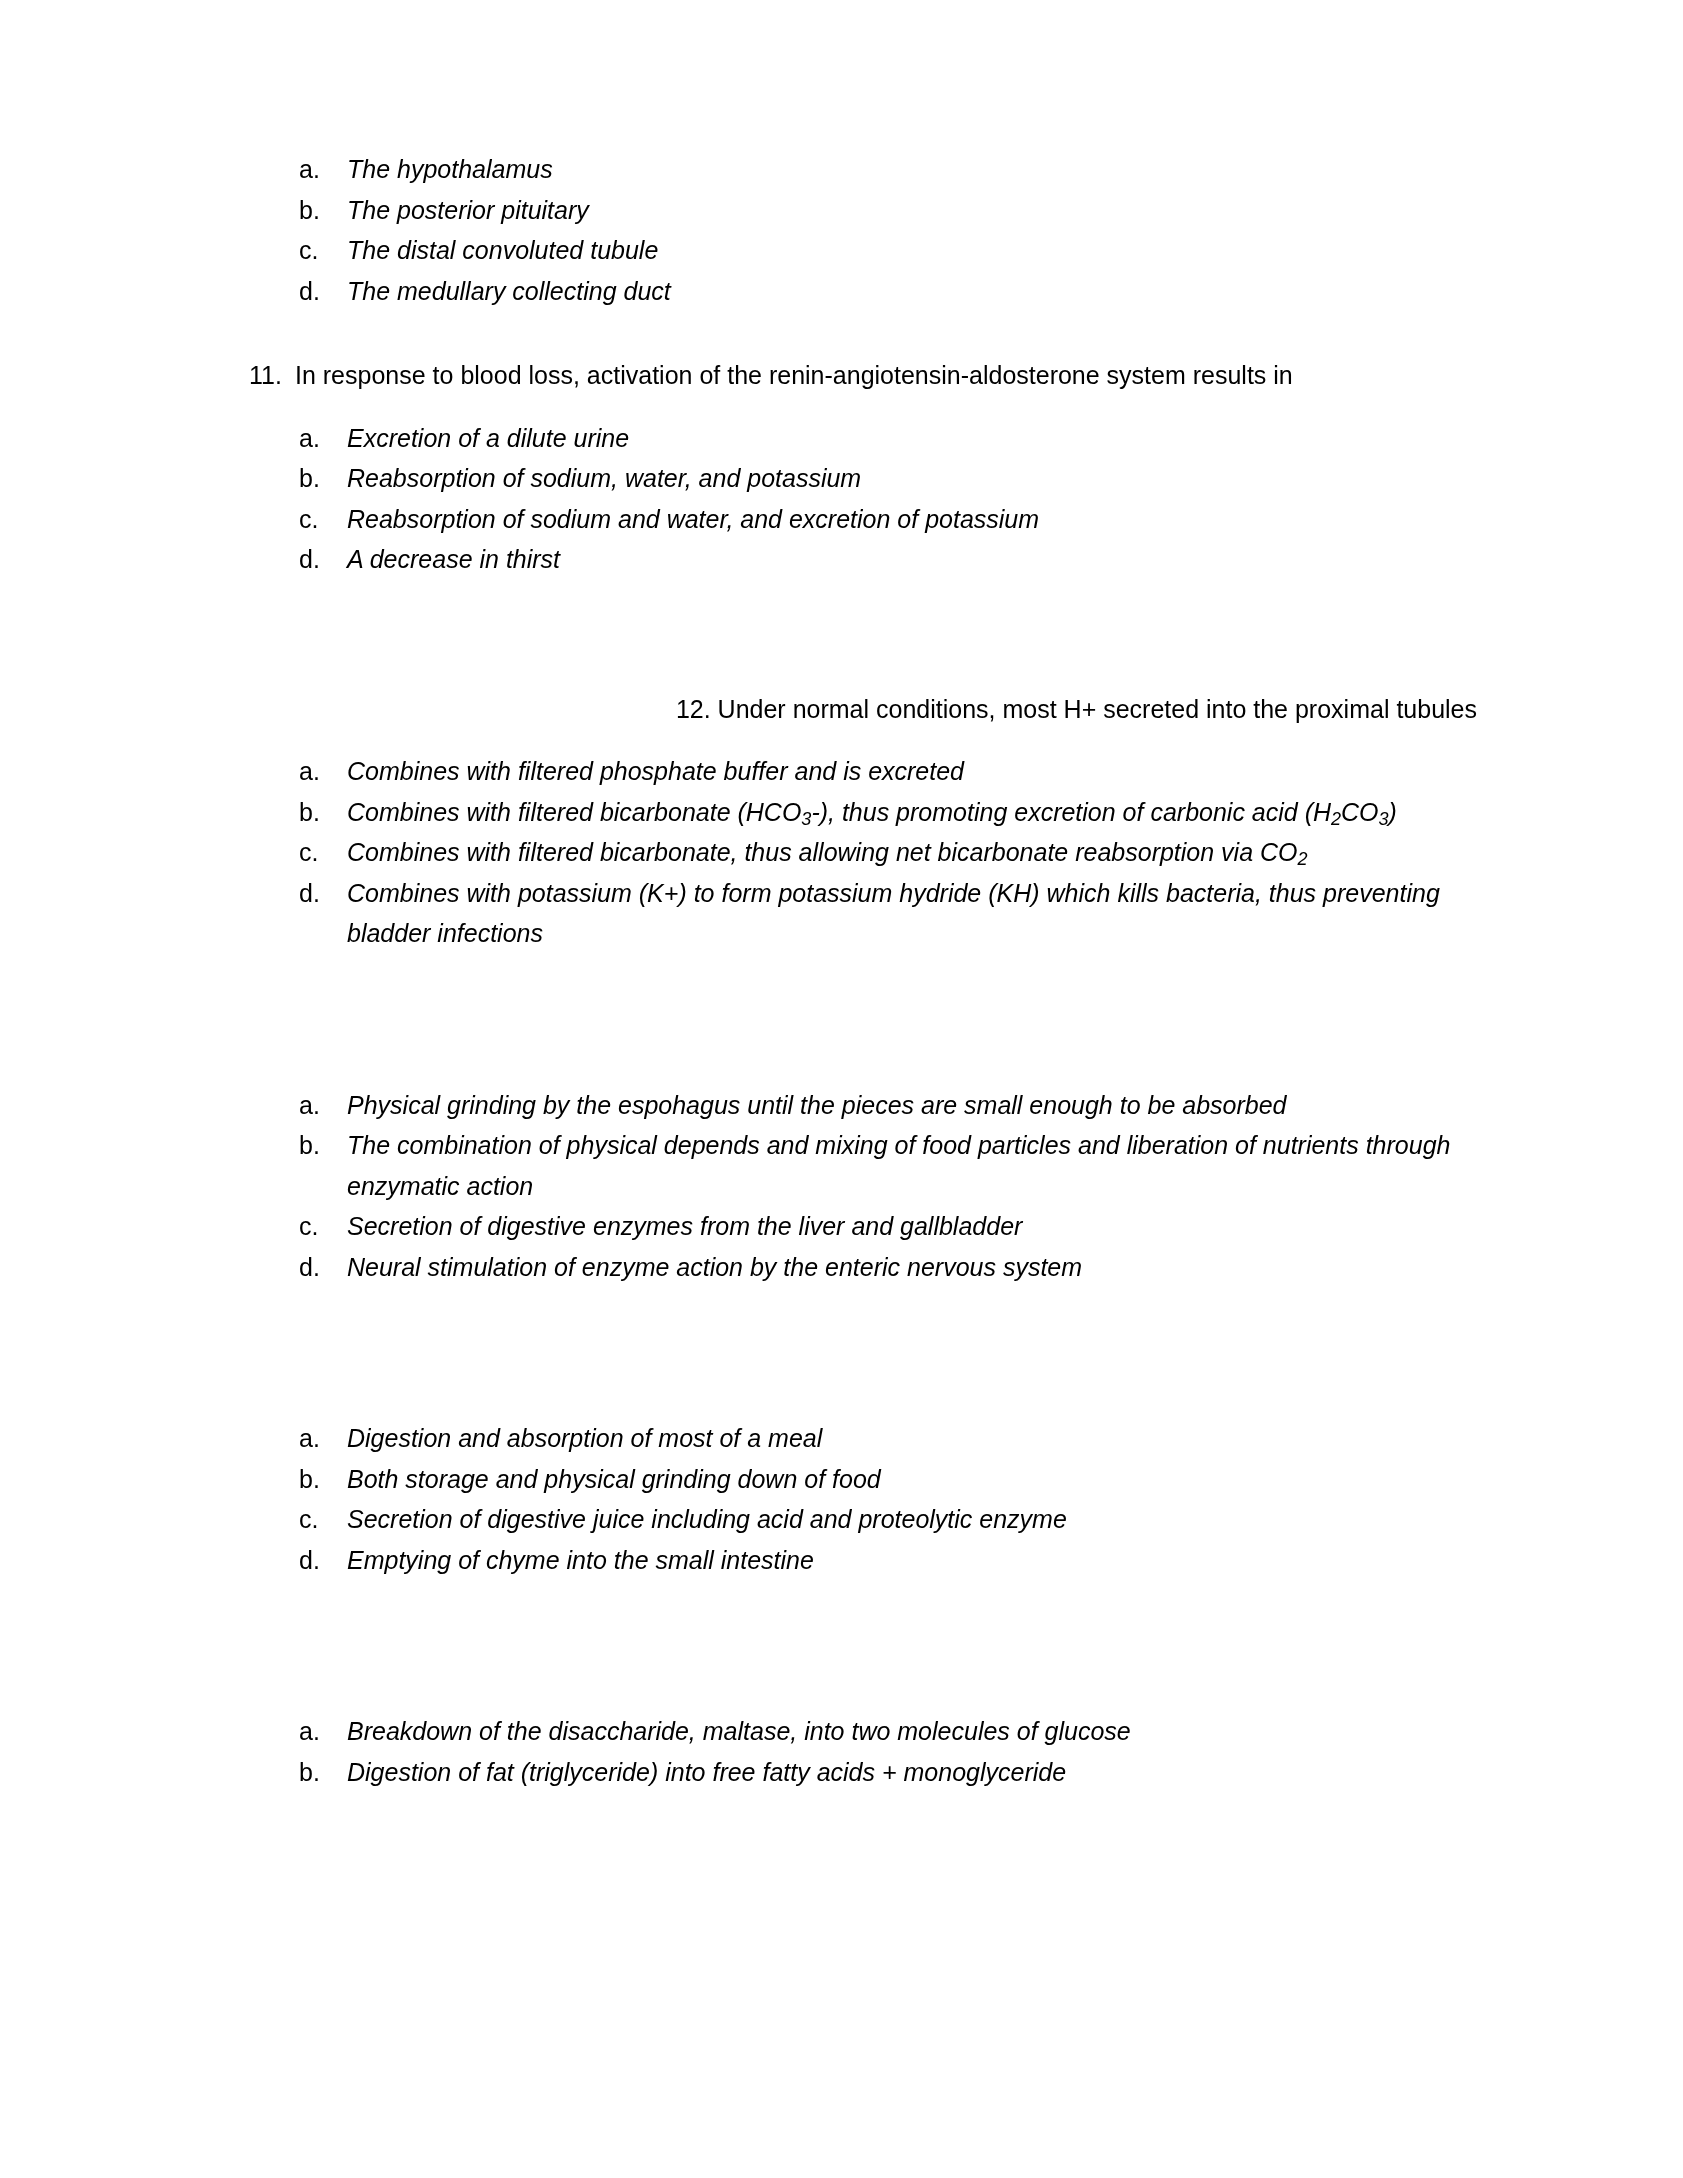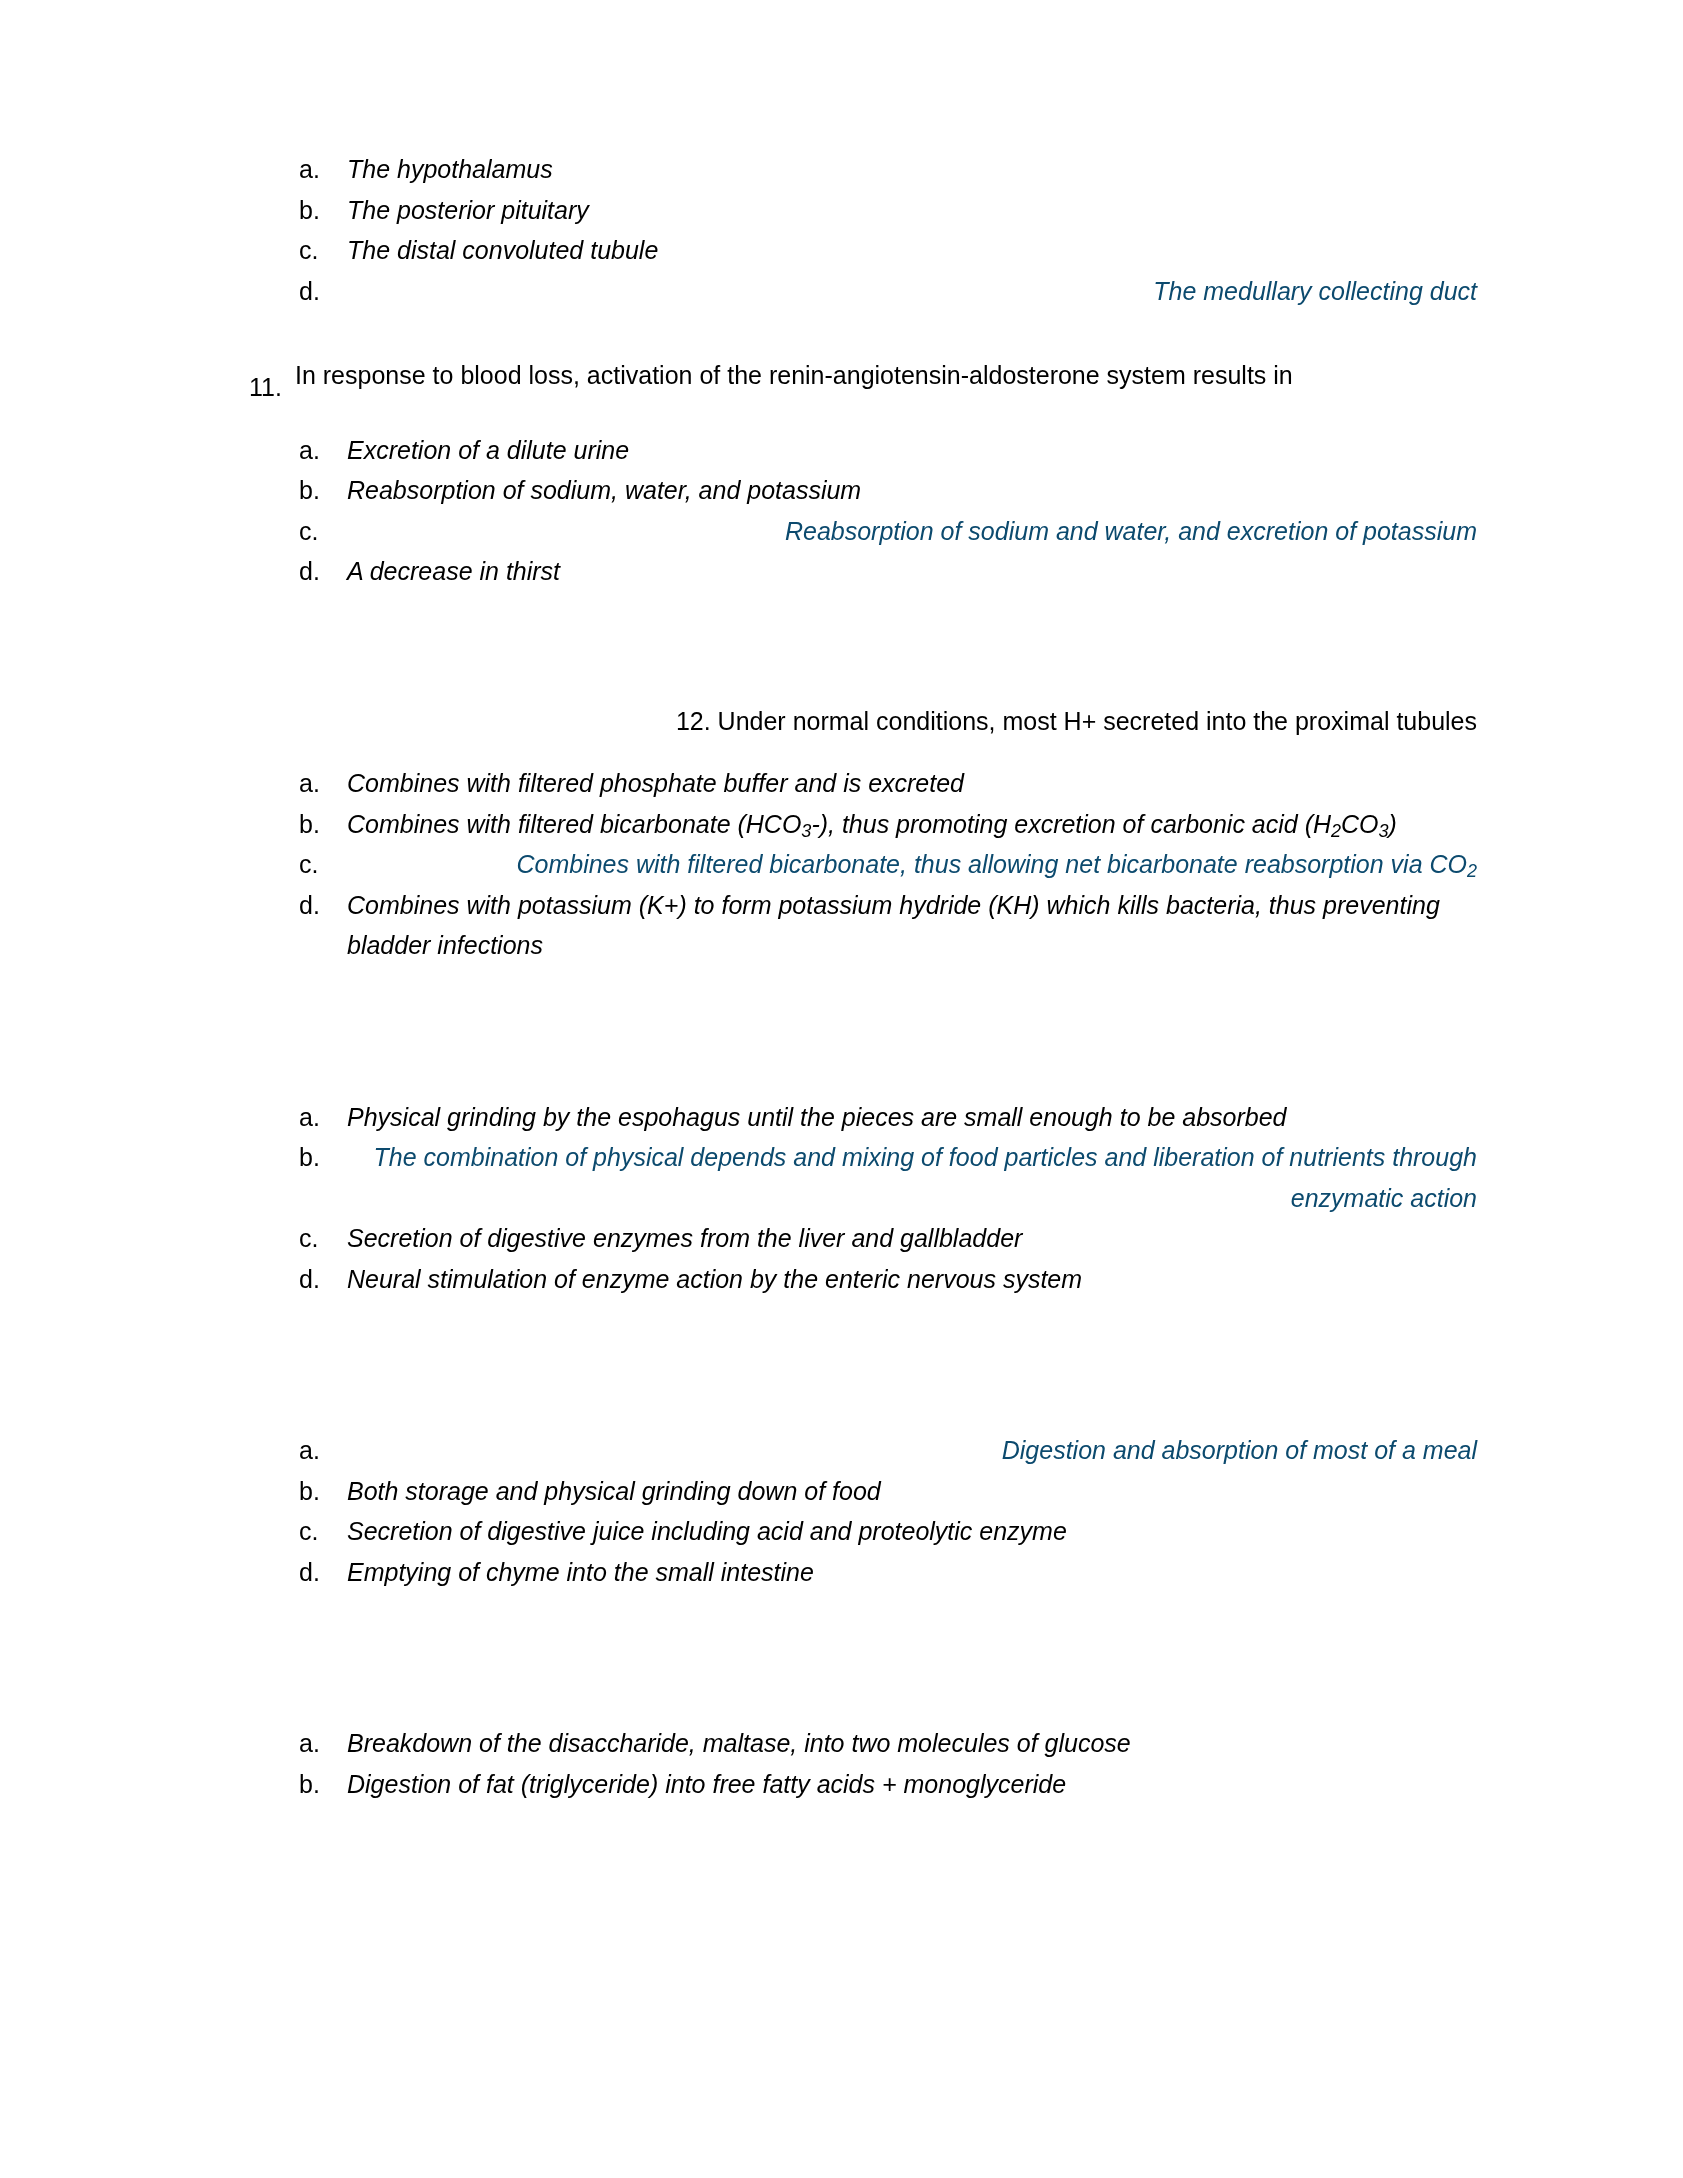--- a/index.html
+++ b/index.html
@@ -36,21 +36,20 @@
     display: flex;
     align-items: flex-start;
     font-size: 25px;
     line-height: 1.62;
     color: #000;
   }
   .q-num {
     flex: 0 0 auto;
     min-width: 46px;
     white-space: pre;
-    margin-top: 12px;
   }
   .q-text {
     flex: 1 1 auto;
   }
   
   .q-line.flow {
     display: block;
     text-align: right;
   }
   .q-line.flow .q-num {
@@ -77,22 +76,21 @@
   .ans-letter {
     flex: 0 0 auto;
     width: 48px;
     white-space: pre;
   }
   .ans-text {
     flex: 1 1 auto;
     font-style: italic;
   }
   .red {
-    color: #0c4a6e;
-    text-align: right;
+    color: #000000;
   }
   sub {
     font-size: 0.72em;
     vertical-align: -0.22em;
     line-height: 0;
   }
 
   
   .gap-sm { height: 22px; }
   .gap-md { height: 44px; }

